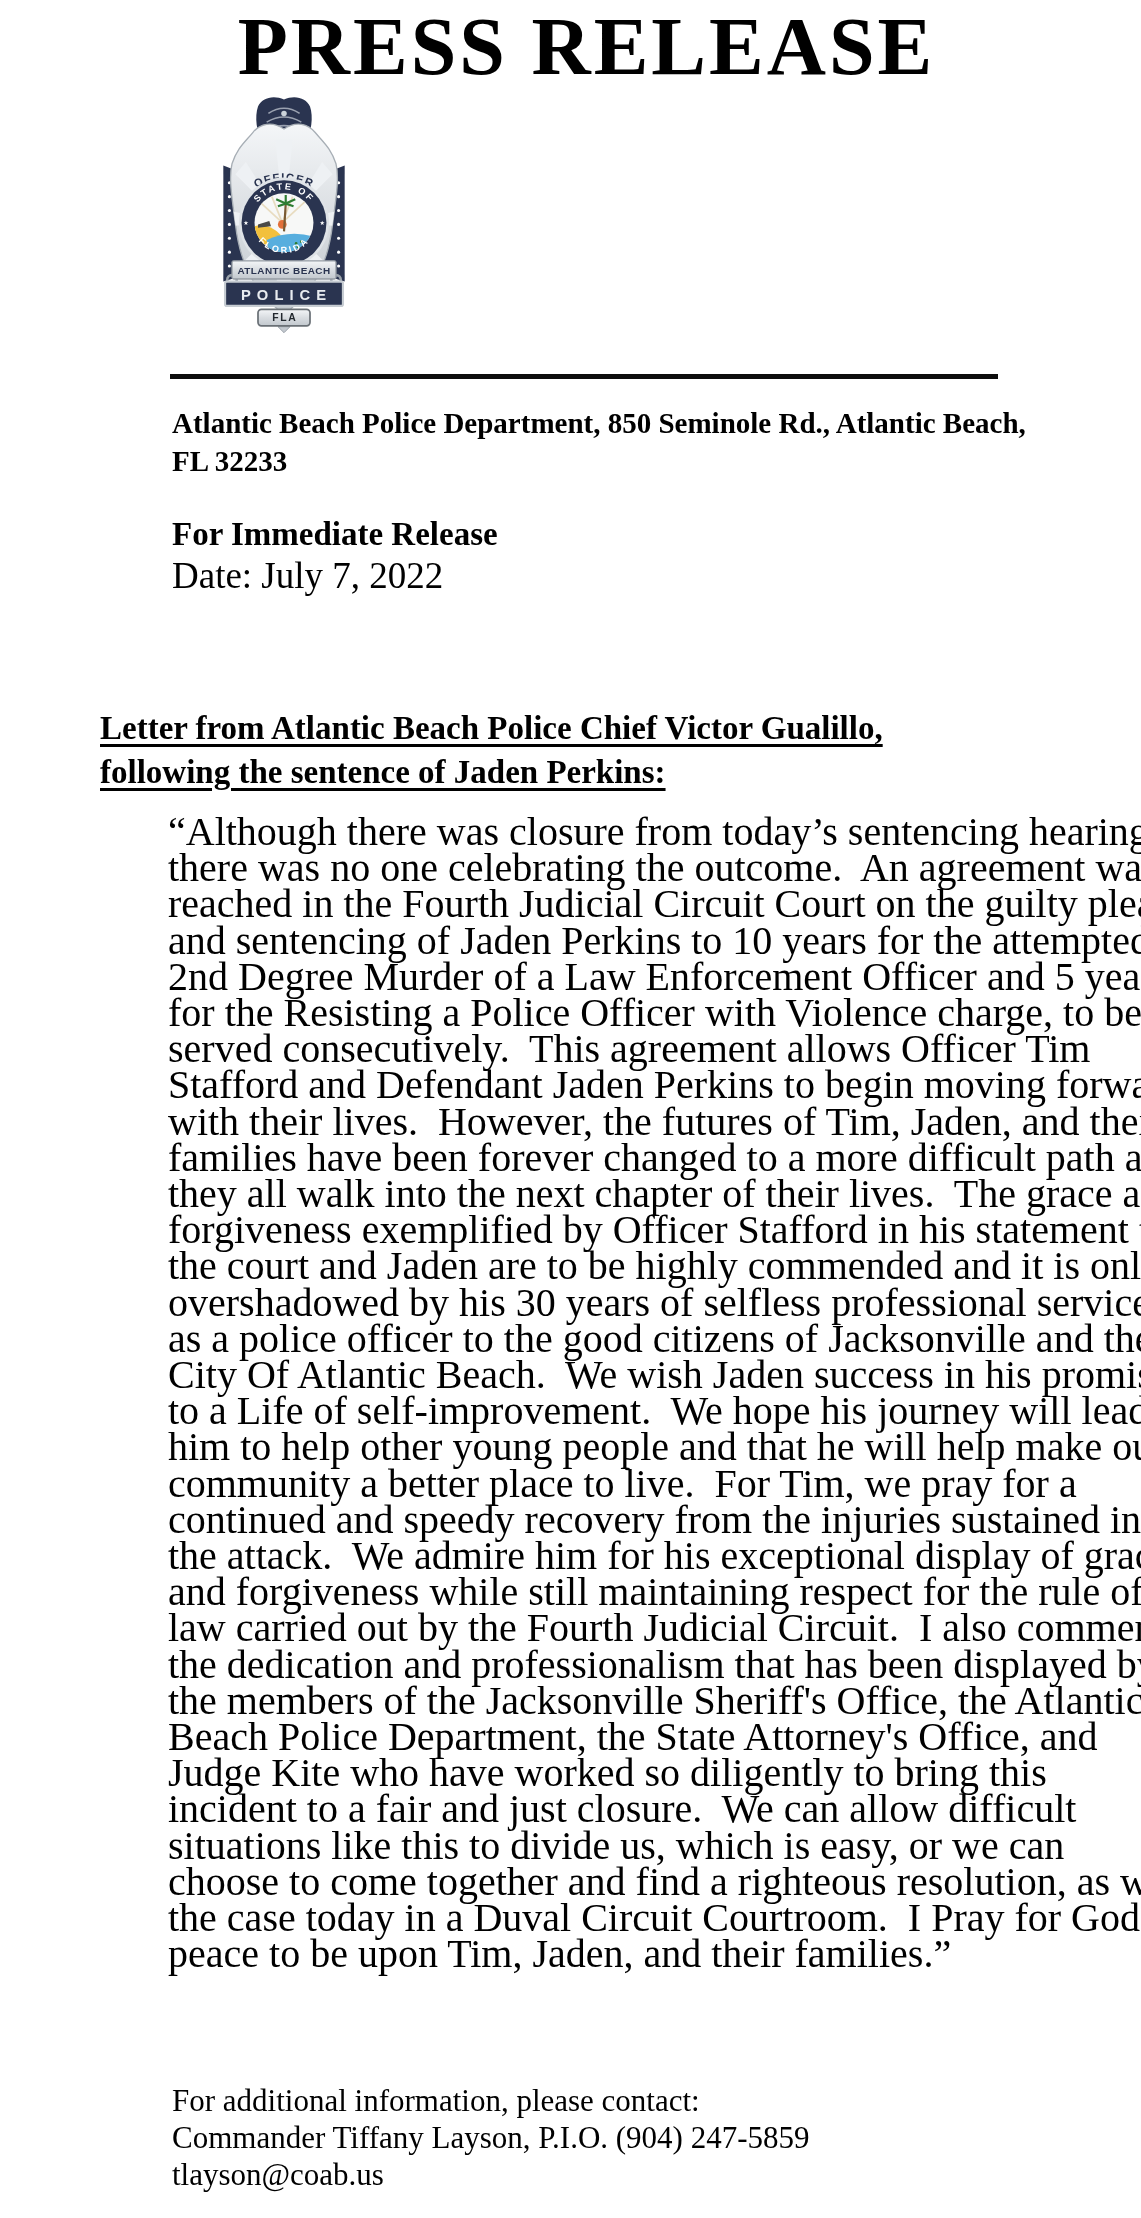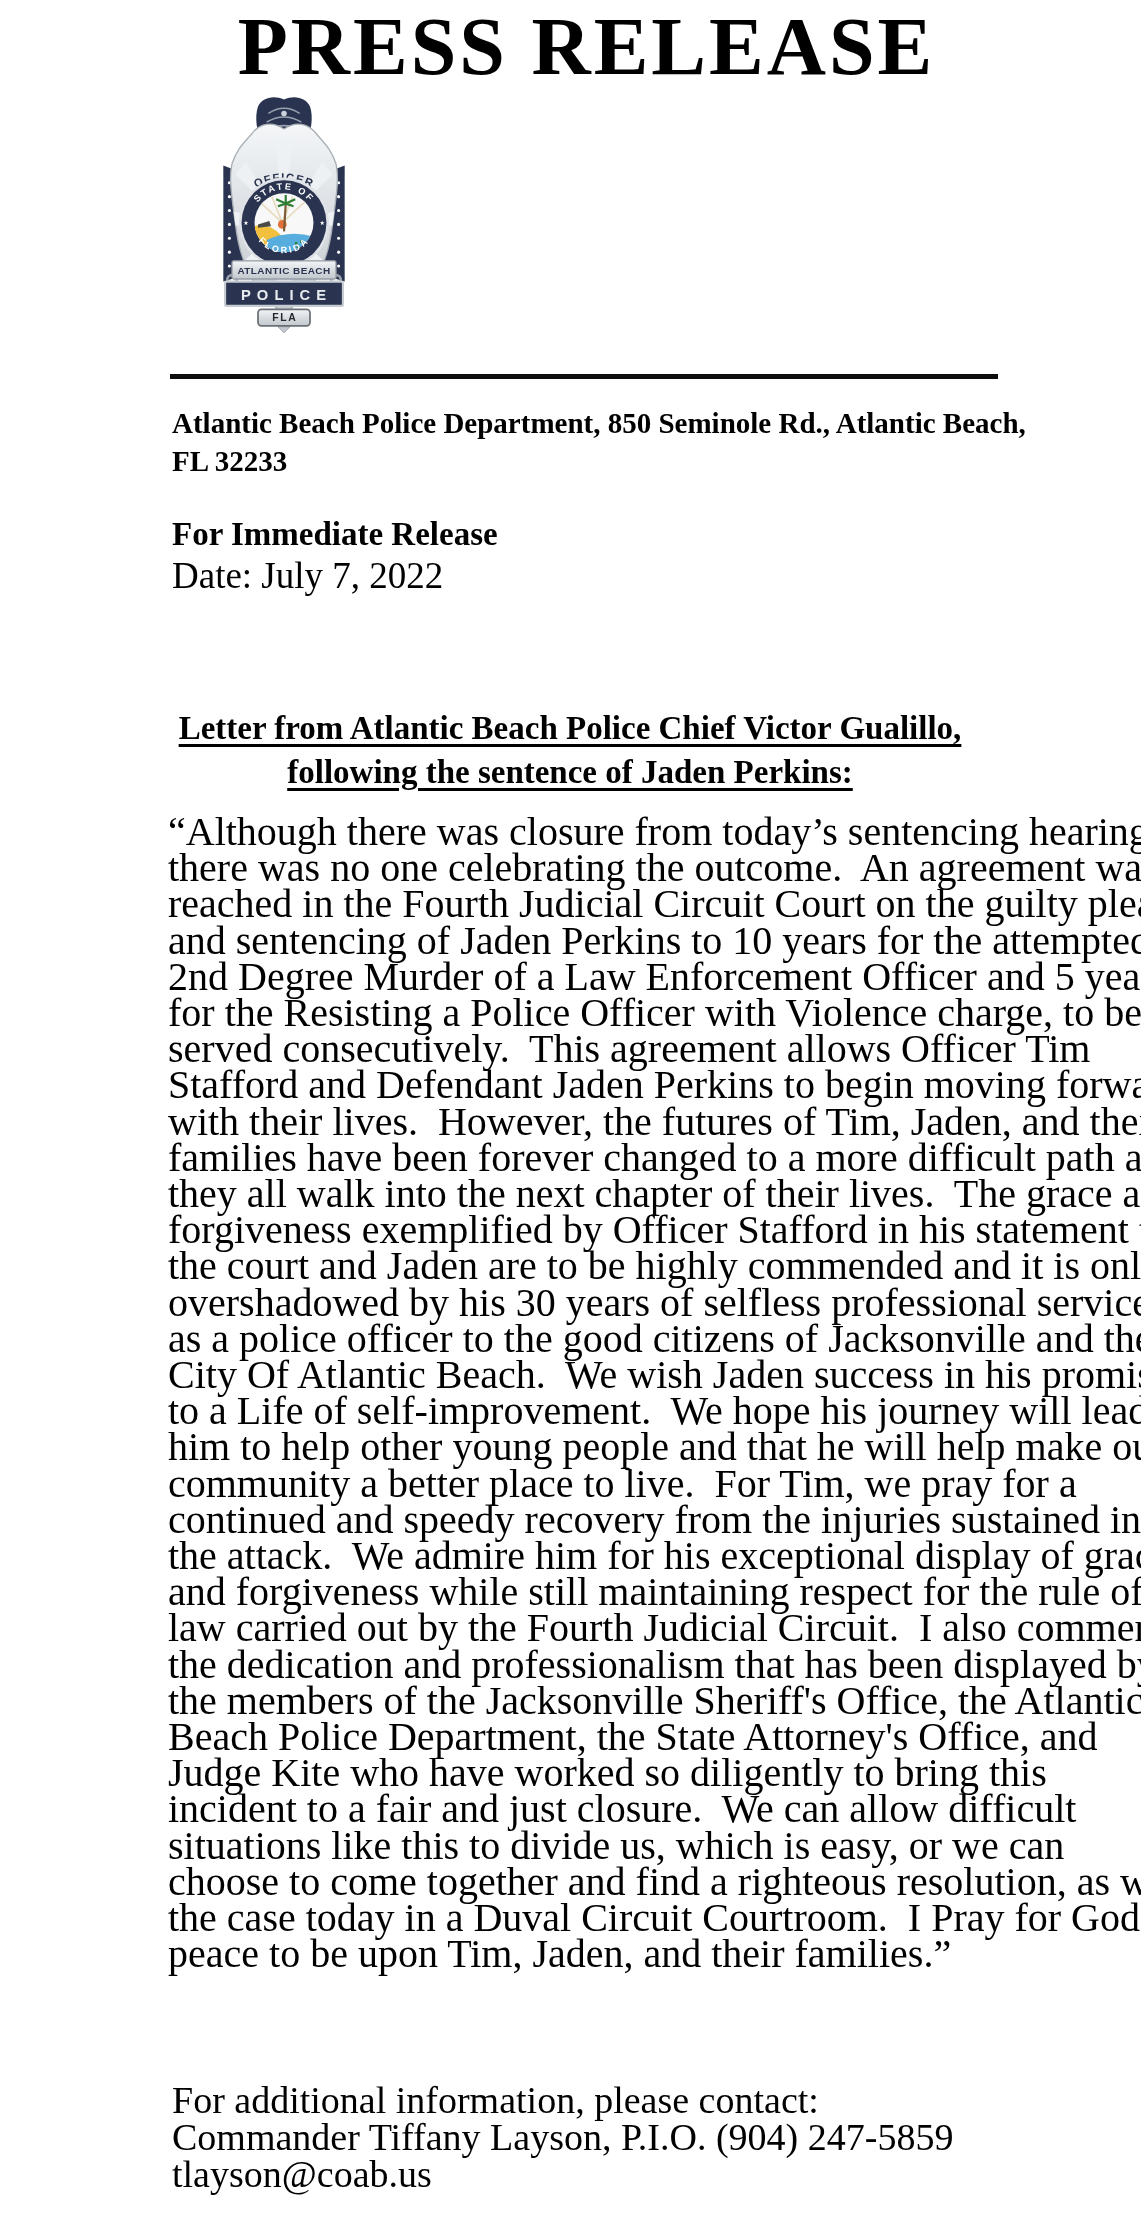--- a/index.html
+++ b/index.html
@@ -25,31 +25,31 @@
   .release-status {
     position:absolute; left:172px; top:516px; font-weight:bold; font-size:33px;
     line-height:1.1; white-space:pre;
   }
   .release-date {
     position:absolute; left:172px; top:556px; font-weight:normal; font-size:37px;
     line-height:1.1; white-space:pre;
   }
   .heading {
     position:absolute; left:100px; top:706px; width:940px; margin:0;
-    text-align:center; font-weight:bold; font-size:33px; line-height:44px;
+    text-align:left; font-weight:bold; font-size:33px; line-height:44px;
     text-decoration:underline; text-decoration-thickness:3px; text-underline-offset:5px;
     white-space:pre;
   }
   .body-text {
     position:absolute; left:168px; top:814px; width:960px;
     font-size:40px; line-height:36.2px; white-space:pre;
   }
   .contact {
     position:absolute; left:172px; top:2082px;
-    font-size:38px; line-height:37px; white-space:pre;
+    font-size:31px; line-height:37px; white-space:pre;
   }
   .badge-sans { font-family:"Liberation Sans", sans-serif; }
 </style>
 </head>
 <body>
 
 <div class="page">
 
   <h1 class="title">PRESS RELEASE</h1>
 

